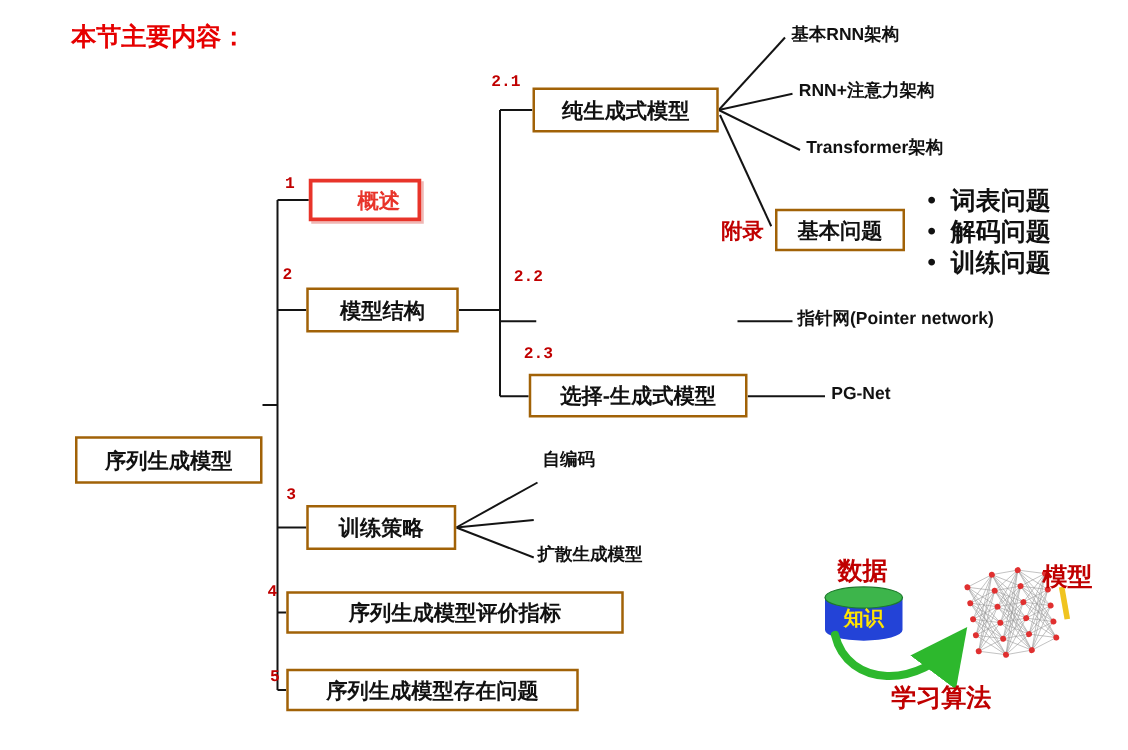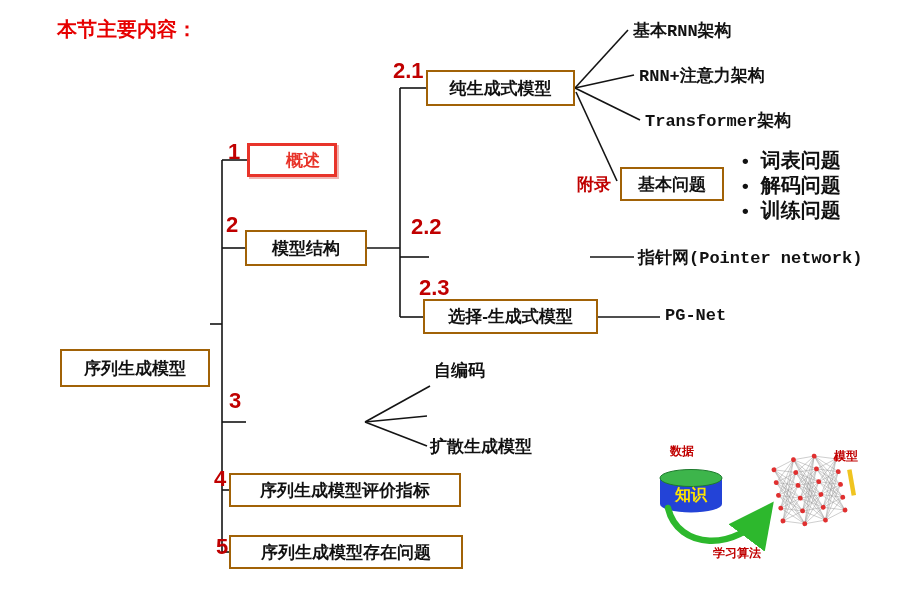--- a/index.html
+++ b/index.html
@@ -10,24 +10,24 @@
   #diagram-svg{position:absolute;left:0;top:0;width:902px;height:600px;z-index:0;}
   .cline{stroke:var(--line-color,#141414);stroke-width:1.6;}
   .box{
     position:absolute;z-index:2;box-sizing:border-box;border:2px solid #a16207;background:#fff;
     display:flex;align-items:center;justify-content:center;font-size:17px;white-space:nowrap;padding:0 6px;
   }
   .box.hl{
     border:3px solid var(--highlight-red,#e8342a);color:var(--highlight-red,#e8342a);
     box-shadow:2px 2px 0 rgba(210,50,40,.35);
   }
-  .leaf{position:absolute;z-index:2;font-size:17px;white-space:nowrap;font-family:Liberation Mono, monospace;}
-  .num{position:absolute;z-index:3;color:var(--accent-red,#c00000);font-size:22px;white-space:nowrap;}
+  .leaf{position:absolute;z-index:2;font-size:14px;white-space:nowrap;}
+  .num{position:absolute;z-index:3;color:var(--accent-red,#c00000);font-size:13px;white-space:nowrap;font-family:Liberation Mono, monospace;}
   .title{position:absolute;left:57px;top:16px;z-index:3;color:var(--title-red,#e60000);font-size:20px;}
-  .redlab{position:absolute;z-index:3;color:var(--accent-red,#c00000);font-size:12px;white-space:nowrap;}
+  .redlab{position:absolute;z-index:3;color:var(--accent-red,#c00000);font-size:20px;white-space:nowrap;}
   .bullet-list{position:absolute;left:742px;top:148px;z-index:2;}
   .bullet-item{display:flex;align-items:center;height:25px;font-size:20px;white-space:nowrap;}
   .bullet-item::before{content:"•";font-size:19px;margin-right:12px;}
   .cyl-body{fill:var(--cylinder-blue,#2343d7);}
   .cyl-top{fill:var(--cylinder-top-green,#3db54b);stroke:#1d7a2c;stroke-width:1;}
   .knowledge-text{fill:var(--knowledge-yellow,#ffe400);font-size:16px;font-weight:700;text-anchor:middle;
     font-family:"Liberation Sans","DejaVu Sans",sans-serif;}
   .garr{stroke:var(--arrow-green,#2db82d);stroke-width:6.5;fill:none;stroke-linecap:round;}
   #garrow path{fill:var(--arrow-green,#2db82d);}
   .ybar{fill:var(--yellow-bar,#f0c420);}
@@ -204,21 +204,22 @@
   <div class="box" style="left:60px;top:305px;width:150px;height:38px;margin-top:44px;">序列生成模型</div>
 
   <div class="num" style="left:228px;top:139px;">1</div>
   <div class="num" style="left:226px;top:212px;">2</div>
   <div class="num" style="left:229px;top:388px;">3</div>
   <div class="num" style="left:214px;top:466px;">4</div>
   <div class="num" style="left:216px;top:534px;">5</div>
 
   <div class="box hl" style="left:247px;top:143px;width:90px;height:34px;padding-left:28px;">概述</div>
   <div class="box" style="left:245px;top:230px;width:122px;height:36px;">模型结构</div>
-  <div class="box" style="left:229px;top:473px;width:232px;height:34px;">序列生成模型评价指标</div>
+  <div class="box" style="left:245px;top:404px;width:120px;height:36px;">训练策略</div>
+  <div class="box" style="left:229px;top:473px;width:270px;height:34px;">序列生成模型评价指标</div>
   <div class="box" style="left:229px;top:535px;width:234px;height:34px;">序列生成模型存在问题</div>
 
   <div class="num" style="left:393px;top:58px;">2.1</div>
   <div class="num" style="left:411px;top:214px;">2.2</div>
   <div class="num" style="left:419px;top:275px;">2.3</div>
 
   <div class="box" style="left:426px;top:70px;width:149px;height:36px;">纯生成式模型</div>
   <div class="box" style="left:423px;top:299px;width:175px;height:35px;">选择-生成式模型</div>
 
   <div class="leaf" style="left:633px;top:19px;">基本RNN架构</div>

